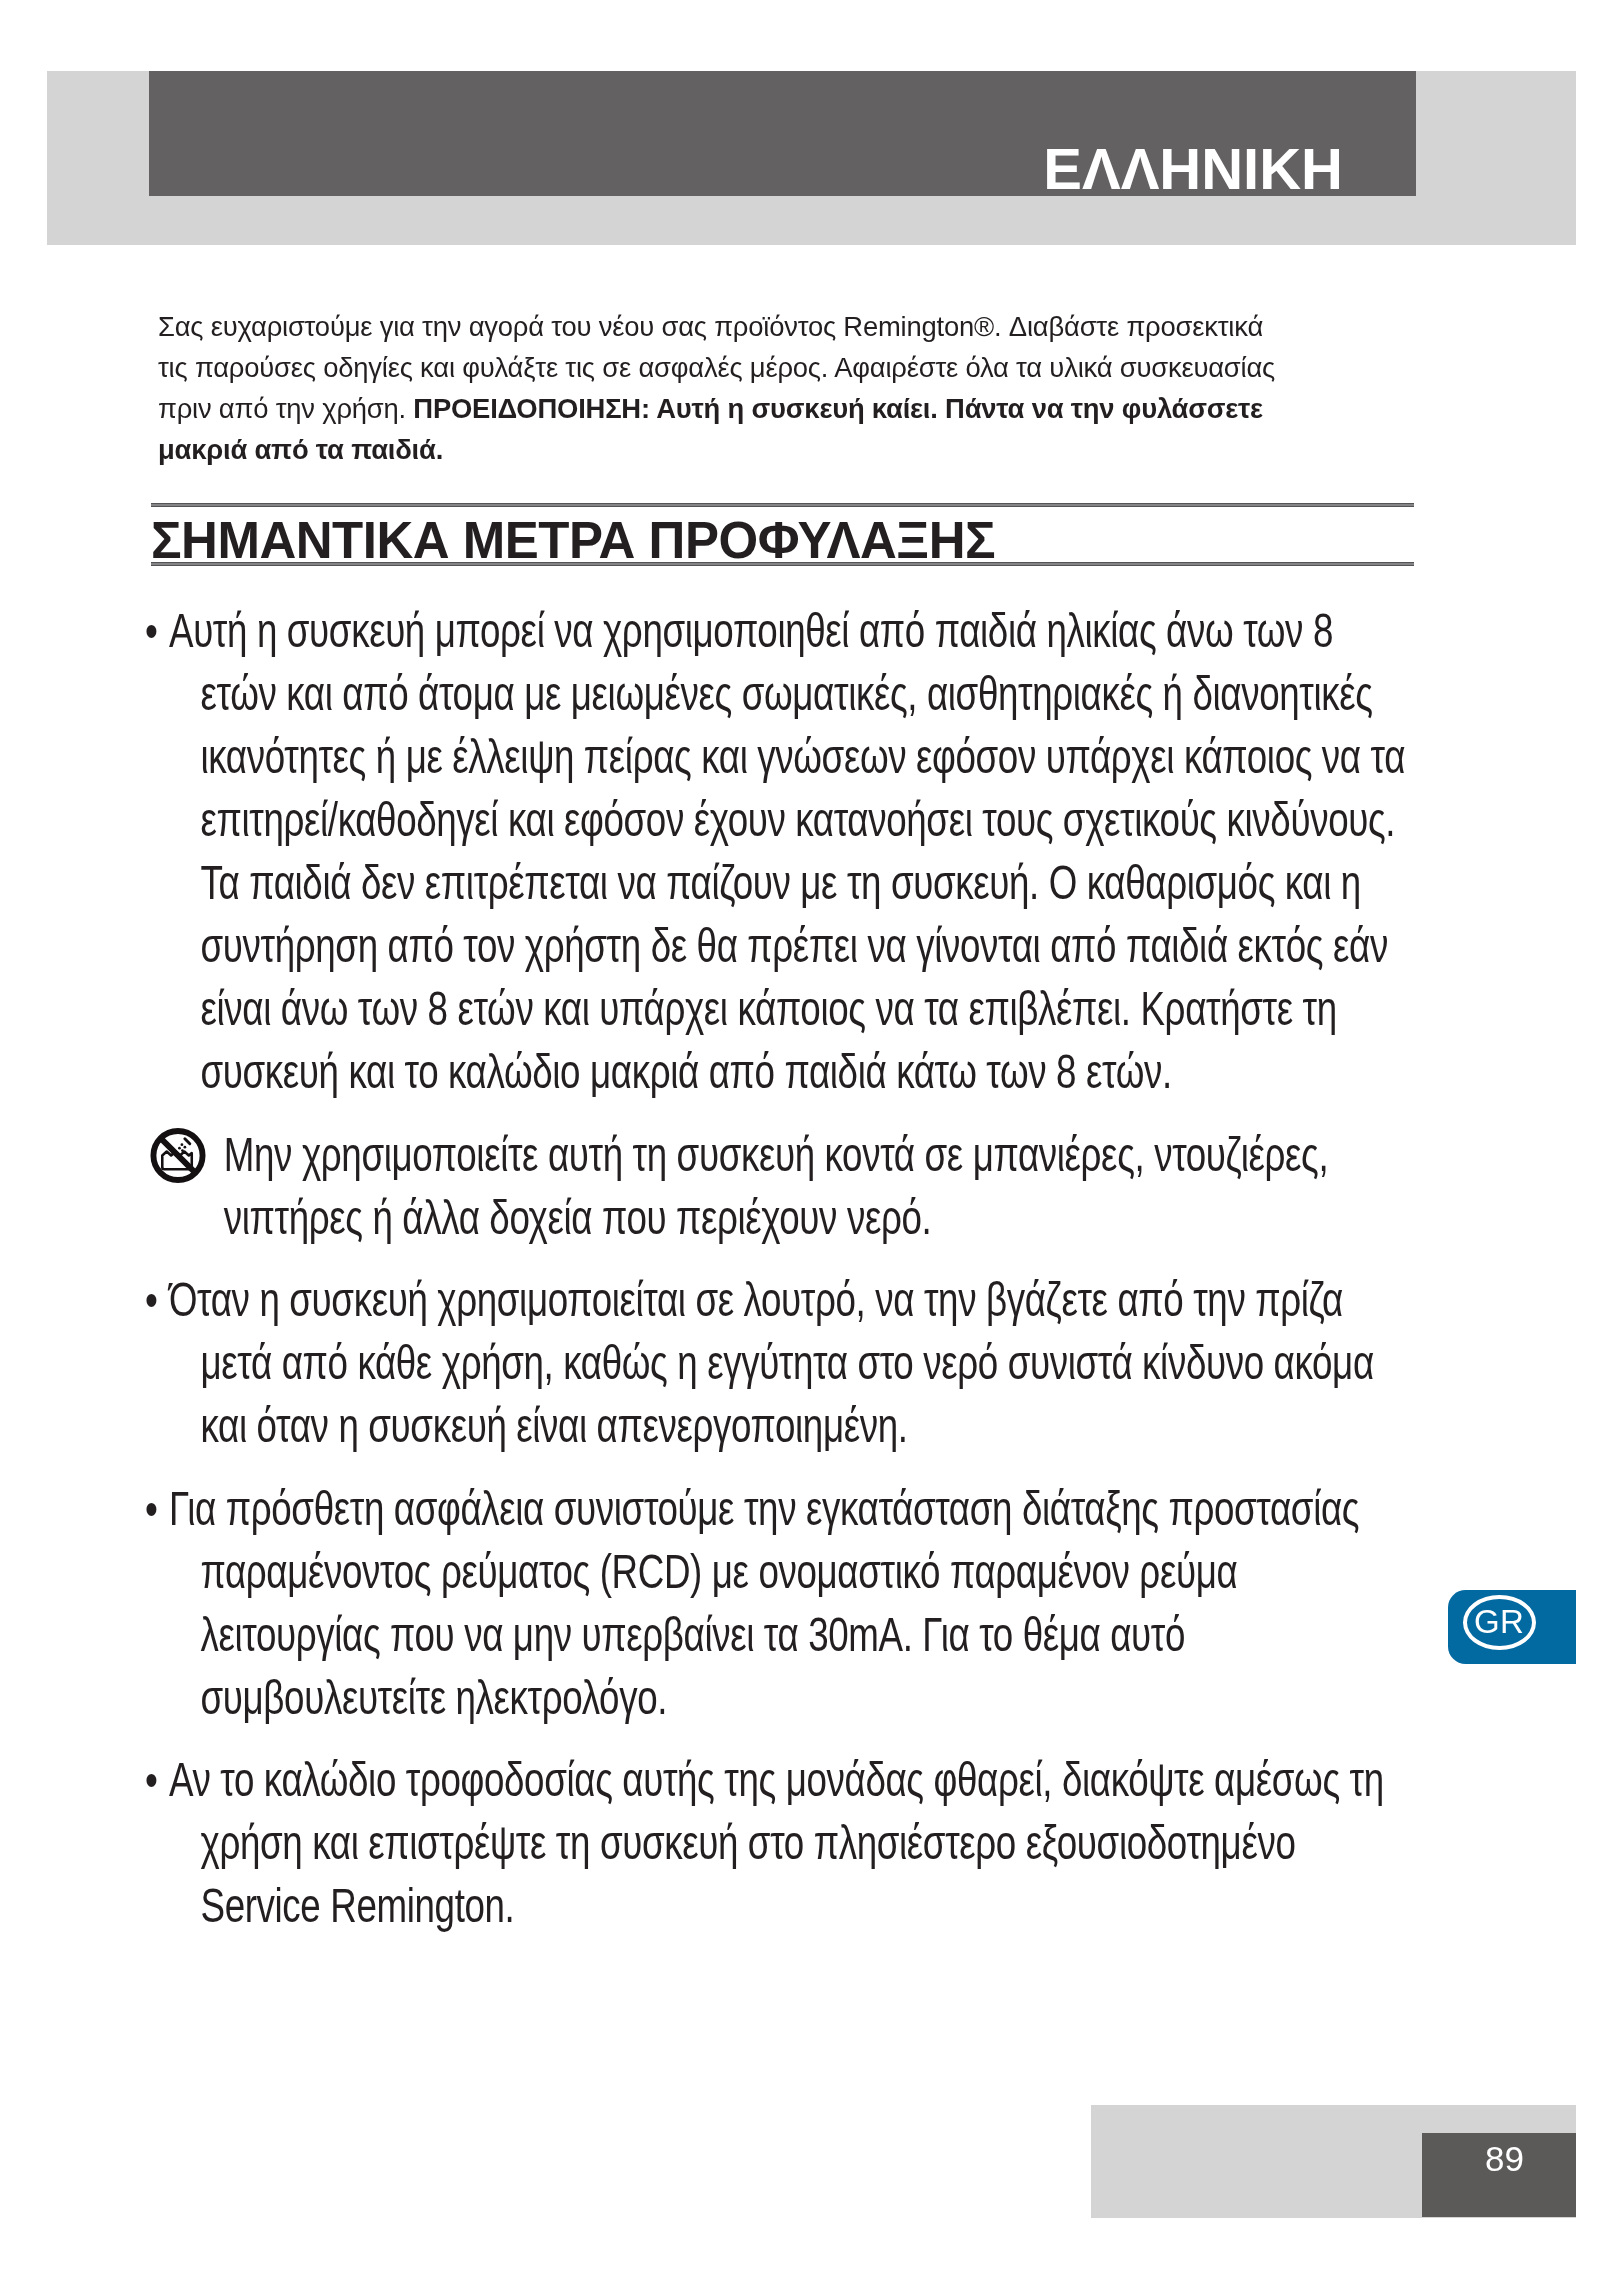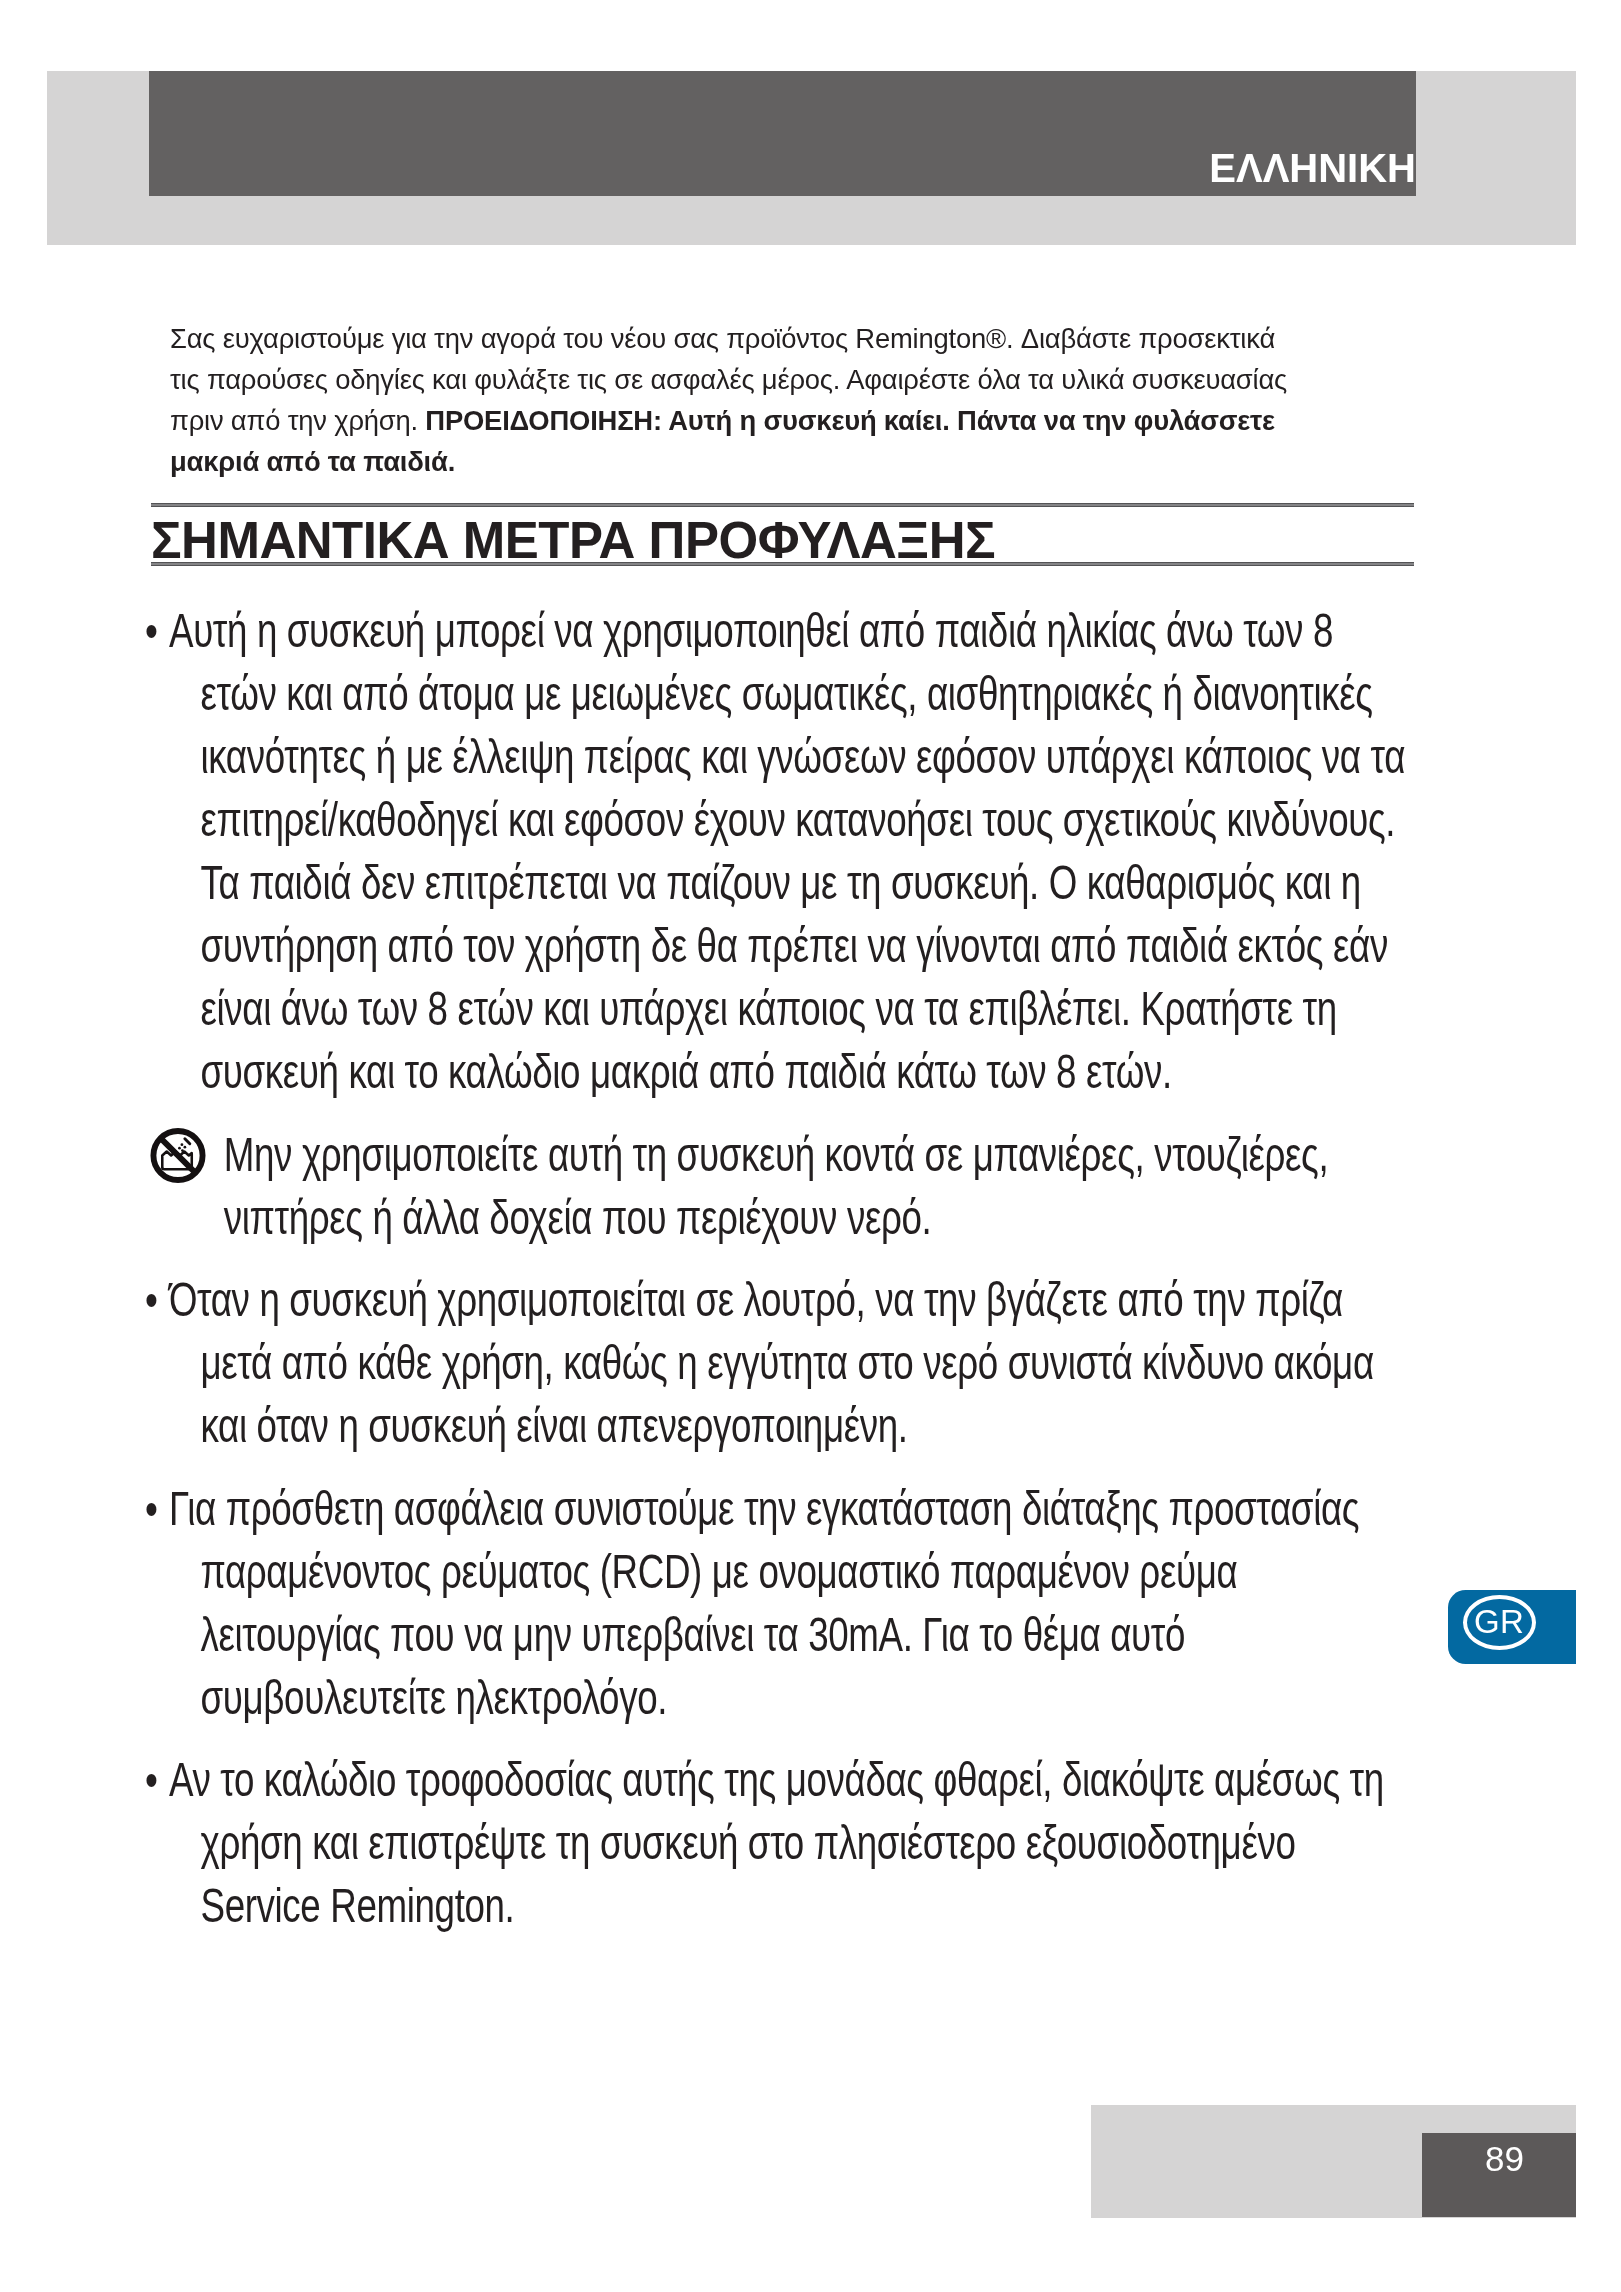--- a/index.html
+++ b/index.html
@@ -15,28 +15,28 @@
   .header-band {
     position:absolute; left:47px; top:71px; width:1529px; height:174px;
     background:#d5d4d4;
   }
   .header-bar {
     position:absolute; left:102px; top:0; width:1267px; height:125px;
     background:#636161;
     display:flex; justify-content:flex-end; align-items:flex-start;
   }
   .header-bar .title {
-    display:block; margin-top:71px; 
-    font-size:40px; line-height:53px; font-weight:bold; color:#ffffff;
+    display:block; margin-top:71px; margin-right:73px;
+    font-size:58px; line-height:53px; font-weight:bold; color:#ffffff;
     letter-spacing:0px; font-stretch:condensed;
   }
 
   
   .intro {
-    position:absolute; left:154px; top:302px; width:1127px; margin:16px;
+    position:absolute; left:154px; top:302px; width:1127px; margin:4px;
     font-size:27.4px; line-height:41px; letter-spacing:-0.2px;
     font-stretch:semi-condensed;
   }
   .intro strong { font-weight:bold; }
 
   
   .section-heading {
     position:absolute; left:151px; top:503px; width:1263px; height:65px;
   }
   .rule {

